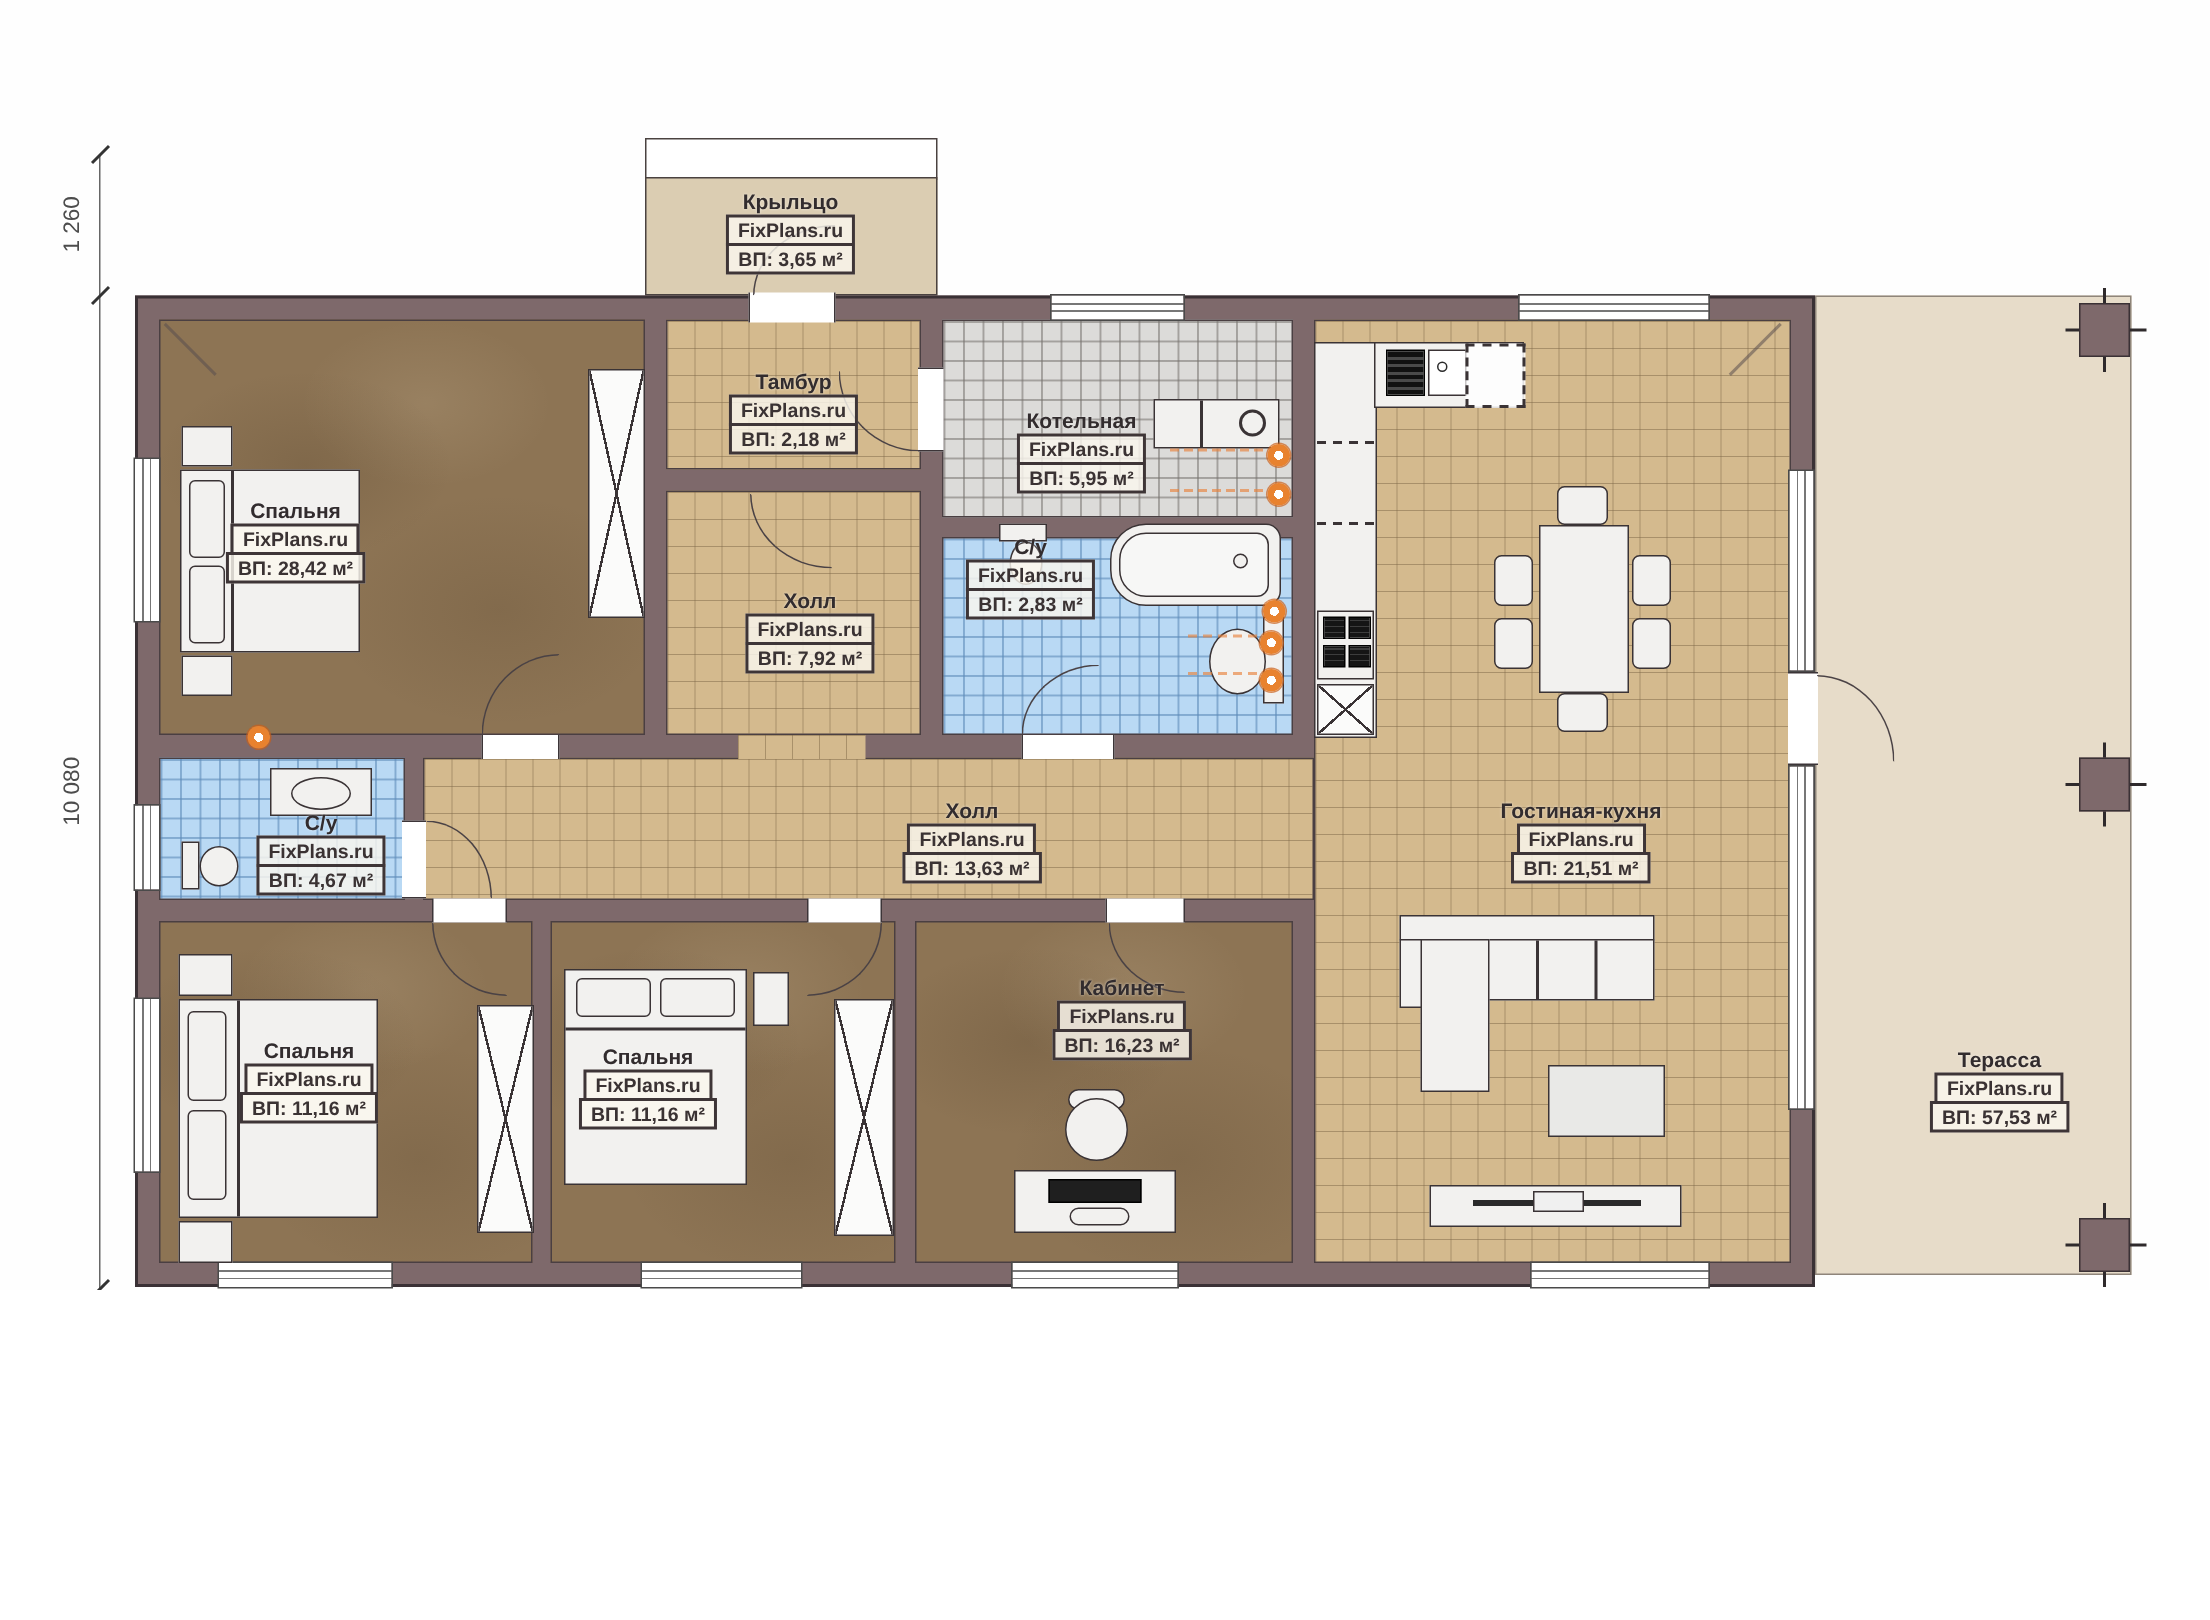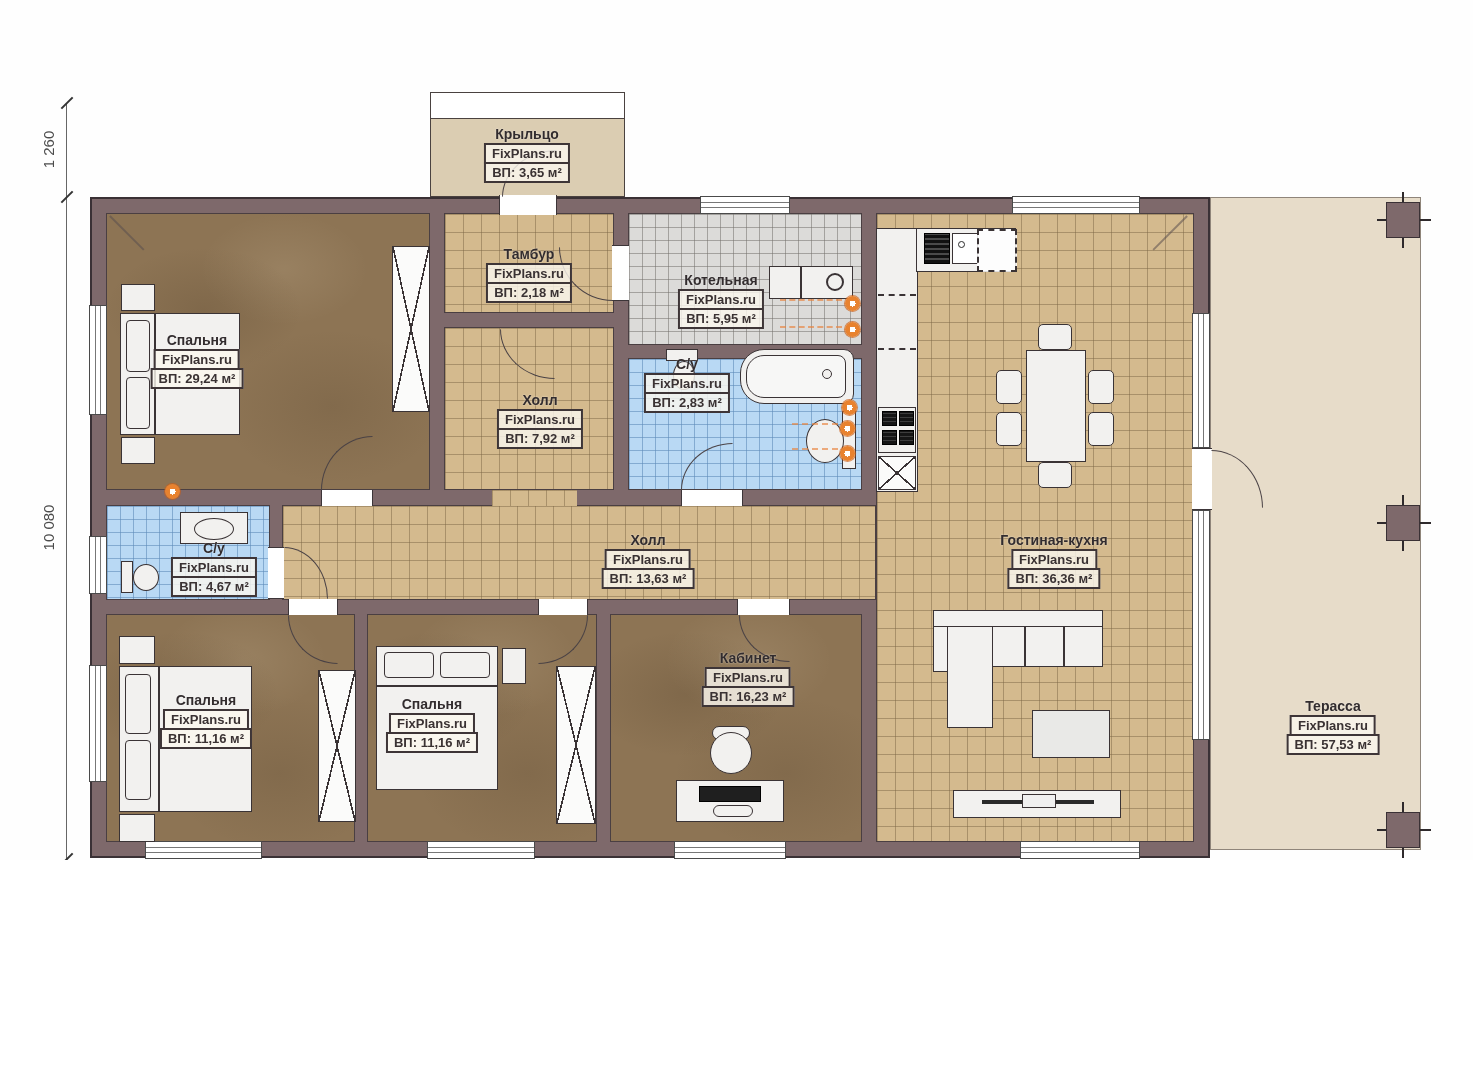--- a/index.html
+++ b/index.html
@@ -218,21 +218,21 @@
     <div class="bx">ВП: 2,18 м²</div>
   </div>
   <div class="lbl" style="left:540px;top:392px;">
     <div class="nm">Холл</div>
     <div class="bx">FixPlans.ru</div>
     <div class="bx">ВП: 7,92 м²</div>
   </div>
   <div class="lbl" style="left:197px;top:332px;">
     <div class="nm">Спальня</div>
     <div class="bx">FixPlans.ru</div>
-    <div class="bx">ВП: 29,24 м²</div>
+    <div class="bx">ВП: 28,42 м²</div>
   </div>
   <div class="lbl" style="left:721px;top:272px;">
     <div class="nm">Котельная</div>
     <div class="bx">FixPlans.ru</div>
     <div class="bx">ВП: 5,95 м²</div>
   </div>
   <div class="lbl" style="left:687px;top:356px;">
     <div class="nm">С/у</div>
     <div class="bx">FixPlans.ru</div>
     <div class="bx">ВП: 2,83 м²</div>
@@ -243,21 +243,21 @@
     <div class="bx">ВП: 4,67 м²</div>
   </div>
   <div class="lbl" style="left:648px;top:532px;">
     <div class="nm">Холл</div>
     <div class="bx">FixPlans.ru</div>
     <div class="bx">ВП: 13,63 м²</div>
   </div>
   <div class="lbl" style="left:1054px;top:532px;">
     <div class="nm">Гостиная-кухня</div>
     <div class="bx">FixPlans.ru</div>
-    <div class="bx">ВП: 36,36 м²</div>
+    <div class="bx">ВП: 21,51 м²</div>
   </div>
   <div class="lbl" style="left:206px;top:692px;">
     <div class="nm">Спальня</div>
     <div class="bx">FixPlans.ru</div>
     <div class="bx">ВП: 11,16 м²</div>
   </div>
   <div class="lbl" style="left:432px;top:696px;">
     <div class="nm">Спальня</div>
     <div class="bx">FixPlans.ru</div>
     <div class="bx">ВП: 11,16 м²</div>

